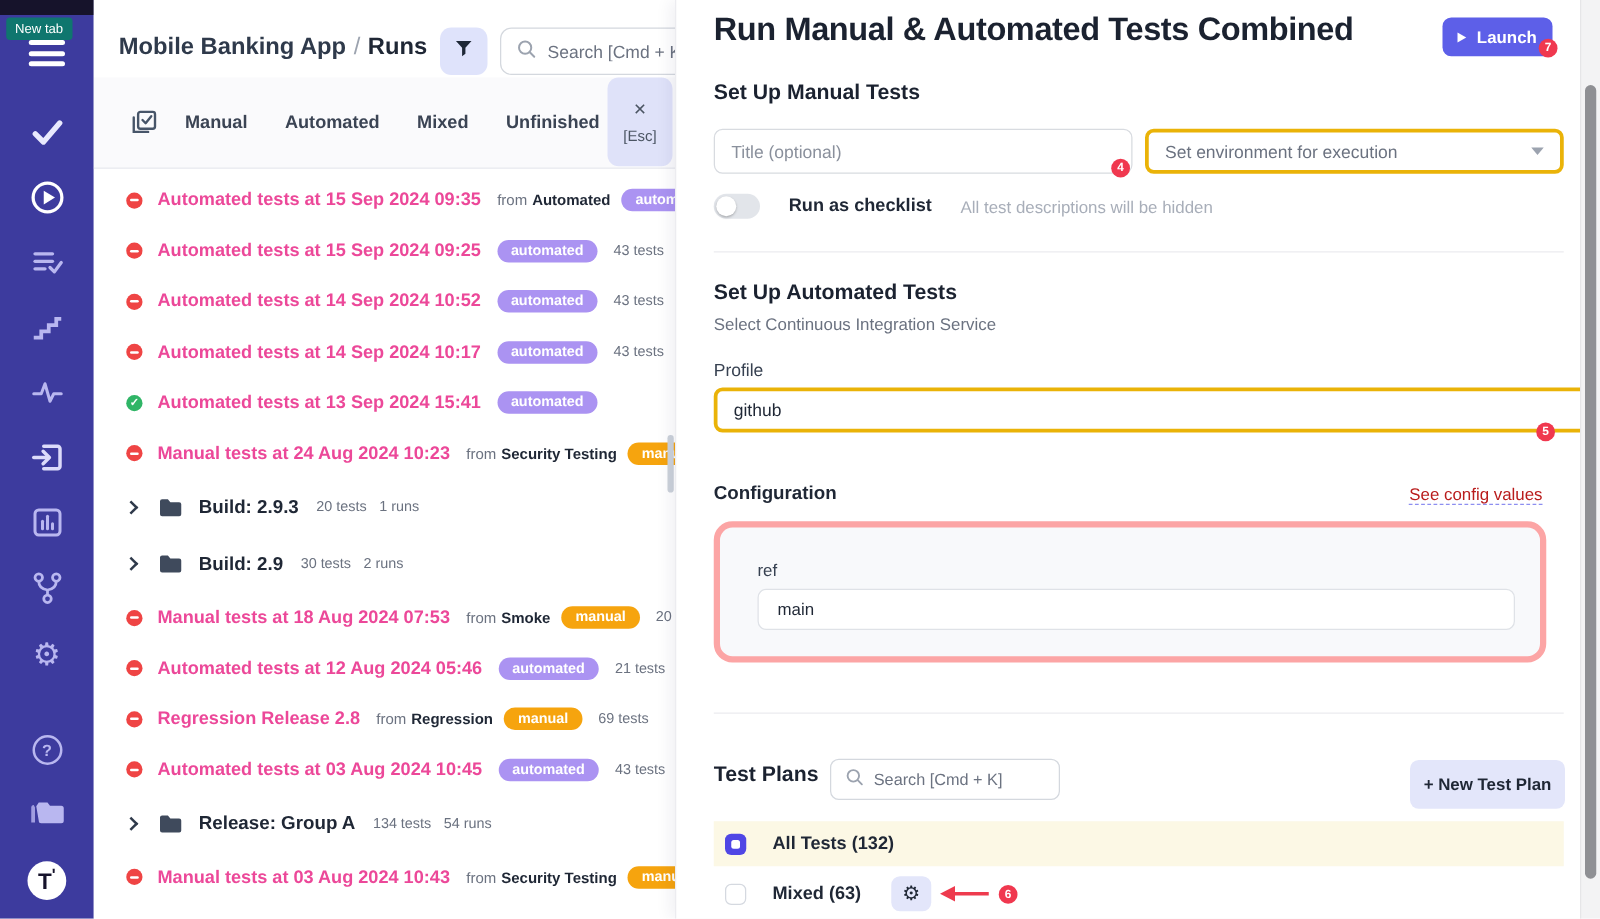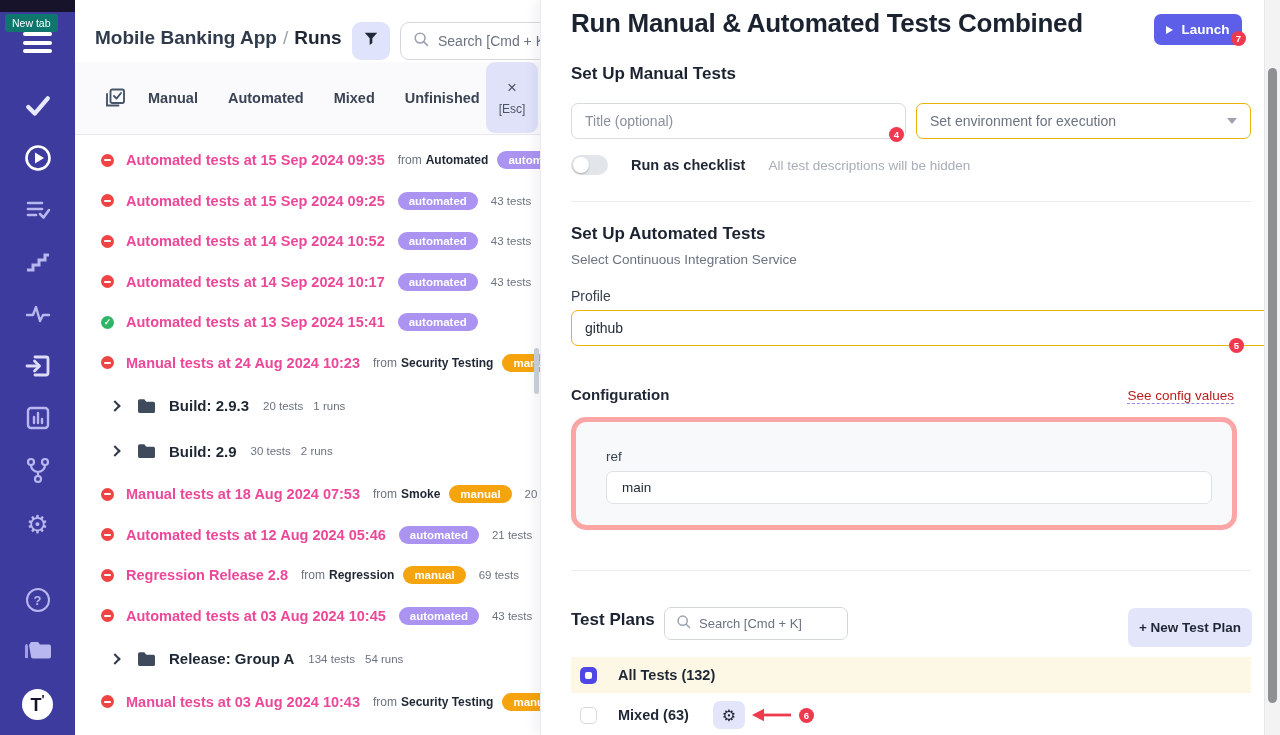--- a/index.html
+++ b/index.html
@@ -46,21 +46,21 @@
   .tabbar .runicon { margin-left:30px; margin-right:22px; display:flex; }
   .tab { font-size:14.5px; font-weight:700; color:#3b4454; margin-right:30px; cursor:pointer; white-space:nowrap; }
   .esc-btn { position:absolute; right:2px; top:62px; width:52px; height:71px; background:#dfe2f9; border-radius:9px;
     display:flex; flex-direction:column; align-items:center; justify-content:center; gap:6px; cursor:pointer; }
   .esc-x { font-size:17px; color:#4b5563; line-height:1; }
   .esc-label { font-size:12px; color:#4b5563; }
 
   .runs-list { position:absolute; left:0; top:140px; width:480px; }
   .run-row, .folder-row { display:flex; align-items:center; white-space:nowrap; padding-left:26px; }
   .run-row { height:40.5px; cursor:pointer; }
-  .folder-row { height:45.5px; cursor:pointer;margin-left:10px; }
+  .folder-row { height:45.5px; cursor:pointer; }
   .status-dot { width:13px; height:13px; border-radius:50%; margin-right:12px; flex:0 0 13px;
     position:relative; display:flex; align-items:center; justify-content:center; }
   .status-dot[data-status="failed"] { background:#ef4444; }
   .status-dot[data-status="failed"]::after { content:""; width:7px; height:2px; background:#fff; border-radius:1px; }
   .status-dot[data-status="passed"] { background:#2fb566; }
   .status-dot[data-status="passed"]::after { content:"\2713"; color:#fff; font-size:9px; font-weight:700; }
   .run-title { font-size:14.5px; font-weight:600; color:#ec4899; margin-right:13px; }
   .from-word { font-size:12px; color:#6b7280; margin-right:4px; }
   .from-name { font-size:12px; font-weight:800; color:#1f2735; margin-right:9px; }
   .run-badge { font-size:11.5px; font-weight:600; color:#fff; padding:3px 11px; border-radius:999px; margin-right:13px; }
@@ -79,21 +79,21 @@
   .mp-title { position:absolute; left:30px; top:8px; font-size:26px; font-weight:800; color:#1b2230; letter-spacing:-.3px; }
   .launch-btn { position:absolute; left:613px; top:14px; width:88px; height:31px; background:#5d5fe8; border-radius:7px;
     color:#fff; font-size:13.5px; font-weight:700; display:flex; align-items:center; justify-content:center; gap:8px; cursor:pointer; }
   .launch-btn .play { width:0; height:0; border-left:7px solid #fff; border-top:4.5px solid transparent; border-bottom:4.5px solid transparent; }
   .nbadge { position:absolute; width:15px; height:15px; background:#f0384f; border-radius:50%; color:#fff;
     font-size:9.5px; font-weight:700; display:flex; align-items:center; justify-content:center; z-index:5; }
   .h2 { position:absolute; left:30px; font-size:17px; font-weight:800; color:#1b2230; }
   .text-input { position:absolute; height:36px; background:#fff; border:1px solid #d8dbe0; border-radius:7px;
     font-size:14px; color:#374151; padding:0 13px; outline:none; font-family:"Liberation Sans", sans-serif; }
   .text-input::placeholder { color:#8a909c; }
-  .select-box { position:absolute; height:36px; background:#fff; border:1px solid #eab308; border-radius:7px;
+  .select-box { position:absolute; height:36px; background:#fff; border:3px solid #eab308; border-radius:7px;
     display:flex; align-items:center; padding:0 13px; cursor:pointer; }
   .select-box .ph { font-size:14px; color:#6b7280; }
   .select-box .val { font-size:14px; color:#1f2735; }
   .caret-down { margin-left:auto; width:0; height:0; border-left:5px solid transparent; border-right:5px solid transparent;
     border-top:6px solid #9ca3af; }
   .chev-down { margin-left:auto; width:9px; height:9px; border-right:2px solid #374151; border-bottom:2px solid #374151;
     transform:rotate(45deg) translateY(-3px); }
   .toggle-row { position:absolute; left:30px; top:155px; display:flex; align-items:center; gap:23px; }
   .toggle { width:37px; height:20px; background:#e2e5ea; border-radius:10px; position:relative; cursor:pointer; flex:0 0 37px; }
   .toggle::after { content:""; position:absolute; left:2px; top:2px; width:16px; height:16px; background:#fff;

